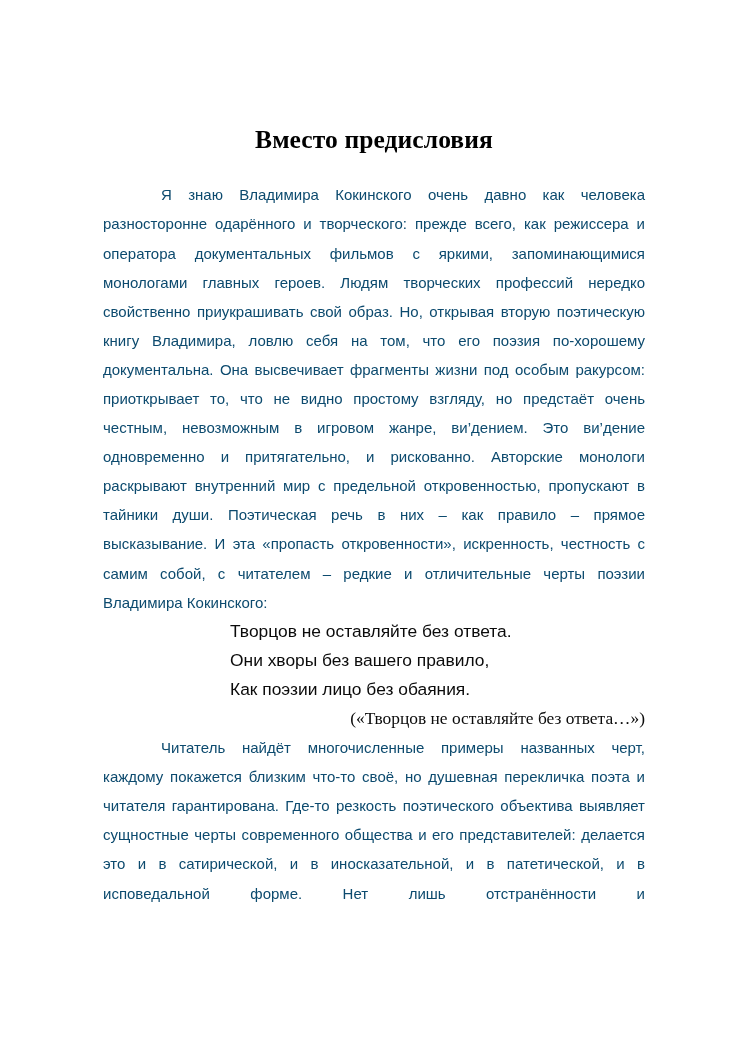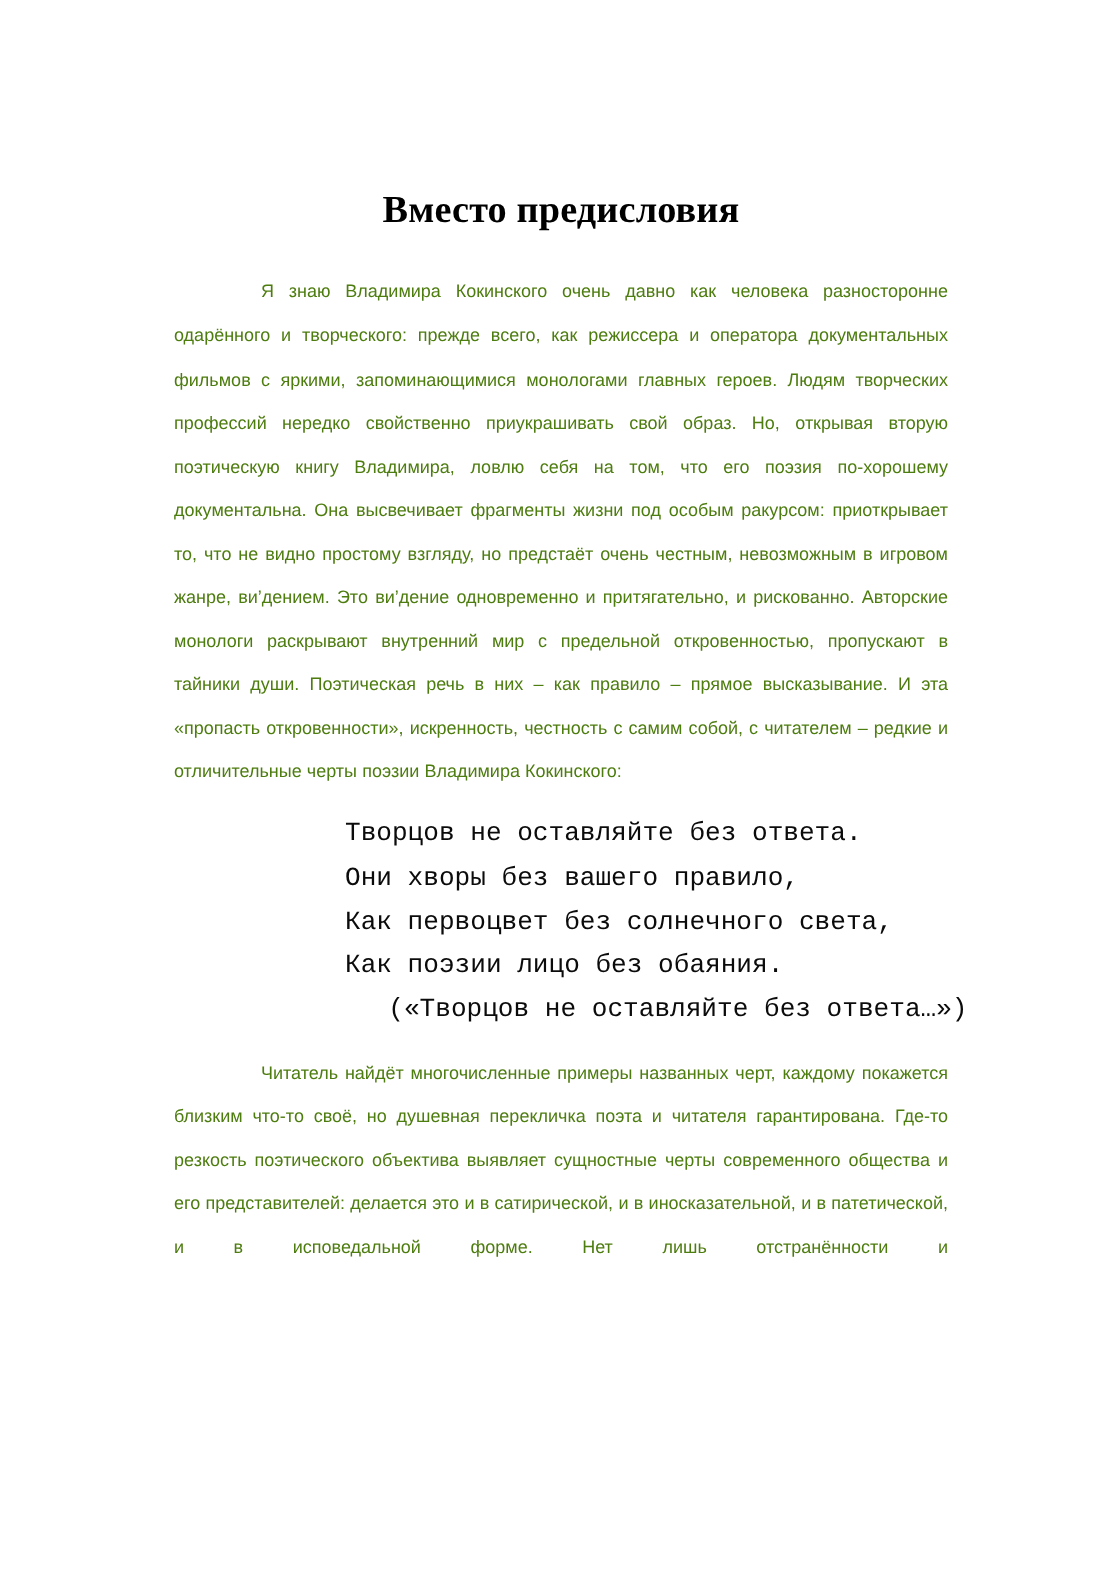--- a/index.html
+++ b/index.html
@@ -37,56 +37,56 @@
     padding-top: 125px;
     letter-spacing: 0.1px;
   }
 
   .body-block {
     margin-top: 26px;
   }
 
   p.para {
     font-family: "Liberation Sans", "DejaVu Sans", sans-serif;
-    font-size: 12px;
+    font-size: 15px;
     line-height: 29.1px;
-    color: #4d7c0f;
+    color: #0c4a6e;
     text-align: justify;
     text-align-last: left;
-    margin: 13px;
+    margin: 0;
     text-indent: 58px;
     word-spacing: 0.1px;
     -webkit-hyphens: none;
     hyphens: none;
   }
 
   
   p.para.cut {
     text-align-last: justify;
   }
 
   .verse {
     margin: 0;
     padding: 0;
     list-style: none;
   }
 
   .verse li {
-    font-family: Liberation Mono, monospace;
+    font-family: Liberation Sans, sans-serif;
     font-size: 17.4px;
     line-height: 29.1px;
     color: #0b0b0b;
     text-align: left;
     margin: 0;
     padding-left: 127px;
     white-space: nowrap;
   }
 
   .attribution {
-    font-family: Liberation Mono, monospace;
+    font-family: Liberation Serif, serif;
     font-size: 17.4px;
     line-height: 29.1px;
     color: #0b0b0b;
     text-align: right;
     margin: 0;
   }
 
   .page-number {
     position: absolute;
     left: 0;
@@ -108,21 +108,20 @@
 
     <h1 class="doc-title">Вместо предисловия</h1>
 
     <div class="body-block">
 
       <p class="para">Я знаю Владимира Кокинского очень давно как человека разносторонне одарённого и творческого: прежде всего, как режиссера  и оператора документальных фильмов с яркими, запоминающимися монологами главных героев. Людям творческих профессий нередко свойственно приукрашивать свой образ. Но, открывая вторую поэтическую книгу Владимира, ловлю себя на том, что его поэзия по-хорошему документальна. Она высвечивает фрагменты жизни под особым ракурсом: приоткрывает то, что не видно простому взгляду, но предстаёт очень честным, невозможным в игровом жанре, ви’дением. Это ви’дение одновременно и притягательно, и рискованно. Авторские монологи раскрывают внутренний мир с предельной откровенностью, пропускают в тайники души. Поэтическая речь в них – как правило – прямое высказывание. И эта «пропасть откровенности», искренность, честность с самим собой, с читателем – редкие и отличительные черты поэзии Владимира Кокинского:</p>
 
       <ul class="verse">
         <li>Творцов не оставляйте без ответа.</li>
         <li>Они хворы без вашего правило,</li>
-        <li>Как первоцвет без солнечного света,</li>
         <li>Как поэзии лицо без обаяния.</li>
       </ul>
 
       <p class="attribution">(«Творцов не оставляйте без ответа…»)</p>
 
       <p class="para cut">Читатель найдёт многочисленные примеры названных черт, каждому покажется близким что-то своё, но душевная перекличка  поэта и читателя гарантирована. Где-то резкость поэтического объектива выявляет сущностные черты современного общества и его представителей: делается это и в сатирической, и в иносказательной, и в патетической, и в исповедальной форме. Нет лишь отстранённости и</p>
 
     </div>
   </div>
 

